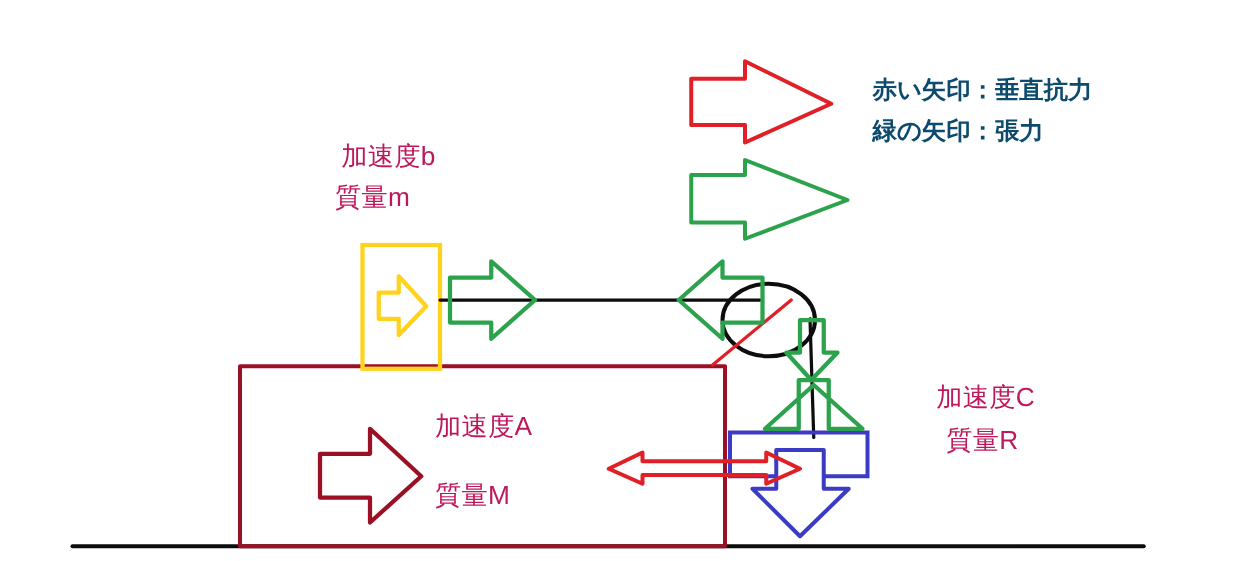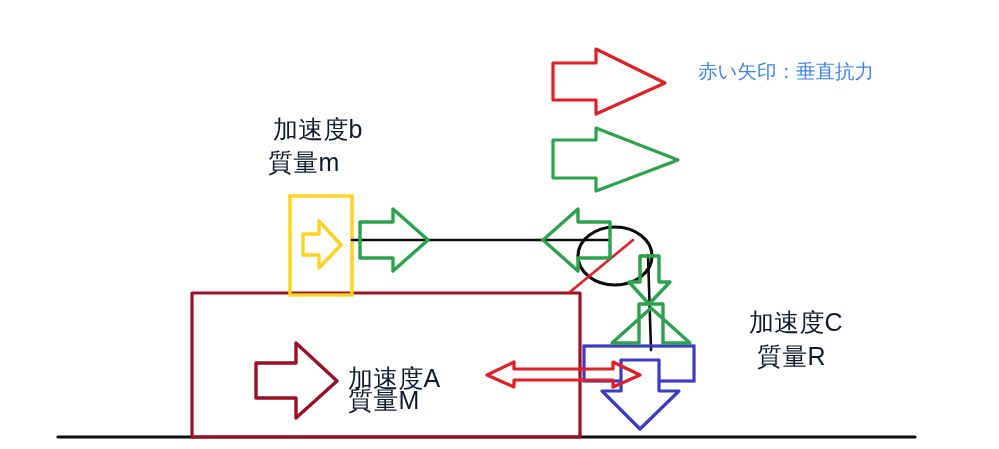--- a/index.html
+++ b/index.html
@@ -20,32 +20,33 @@
   #diagram-svg {
     position: absolute;
     left: 0;
     top: 0;
     width: 999px;
     height: 449px;
   }
   .dlabel {
     position: absolute;
     font-family: "Liberation Sans", sans-serif;
-    font-size: 25px;
-    color: #0f172a;
+    font-size: 21px;
+    color: #be185d;
     white-space: nowrap;
     line-height: 1.55;
     letter-spacing: 0.2px;
   }
   .legend-line {
     position: absolute;
     font-family: "Liberation Sans", sans-serif;
     font-size: 19.5px;
-    color: #3b82f6;
+    color: #0c4a6e;
     white-space: nowrap;
+    font-weight: bold;
   }
 </style>
 </head>
 <body>
 
 <div id="canvas-root">
 
   <svg id="diagram-svg" viewBox="0 0 999 449" xmlns="http://www.w3.org/2000/svg">
 
     <line x1="58" y1="437" x2="915" y2="437" stroke="#0d0d0d" stroke-width="3.2" stroke-linecap="round"></line>
@@ -79,26 +80,27 @@
     <path d="M 487,375 L 514,362 L 514,369 L 613,369 L 613,362 L 640,375 L 613,387 L 613,380 L 514,380 L 514,387 Z" fill="none" stroke="#e01f26" stroke-width="3.2" stroke-linejoin="round" stroke-linecap="round"></path>
 
     <path d="M 553,63 L 596,63 L 596,49 L 665,83 L 596,114 L 596,100 L 553,100 Z" fill="none" stroke="#e01f26" stroke-width="3.2" stroke-linejoin="round" stroke-linecap="round"></path>
 
     <path d="M 553,140 L 596,140 L 596,128 L 678,160 L 596,191 L 596,178 L 553,178 Z" fill="none" stroke="#2ca24c" stroke-width="3.2" stroke-linejoin="round" stroke-linecap="round"></path>
 
   </svg>
 
   <div class="legend-line" style="left:698px; top:58px;">赤い矢印：垂直抗力</div>
 
+  <div class="legend-line" style="left:698px; top:91px;">緑の矢印：張力</div>
 
   <div class="dlabel" style="left:273px; top:110px;">加速度b</div>
 
   <div class="dlabel" style="left:268px; top:143px;">質量m</div>
 
-  <div class="dlabel" style="left:348px; top:359px;text-align:center;">加速度A</div>
+  <div class="dlabel" style="left:348px; top:326px;text-align:center;">加速度A</div>
 
   <div class="dlabel" style="left:348px; top:381px;">質量M</div>
 
   <div class="dlabel" style="left:733px; top:303px;margin-left:16px;">加速度C</div>
 
   <div class="dlabel" style="left:733px; top:337px;margin-left:24px;">質量R</div>
 
 </div>
 
 </body></html>

